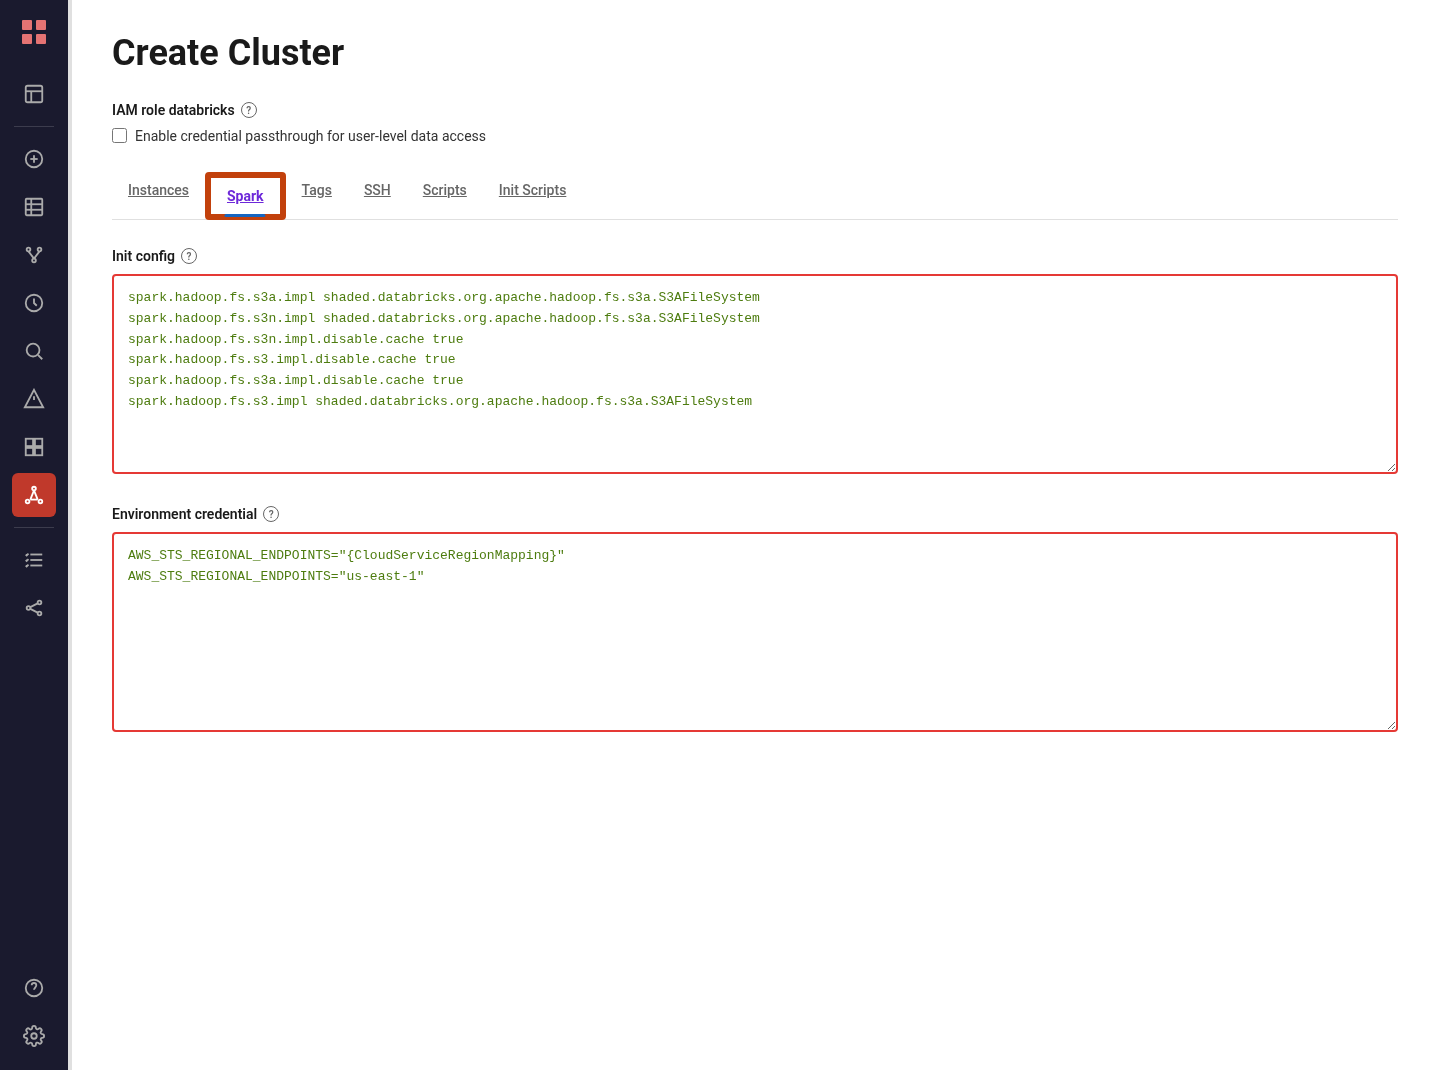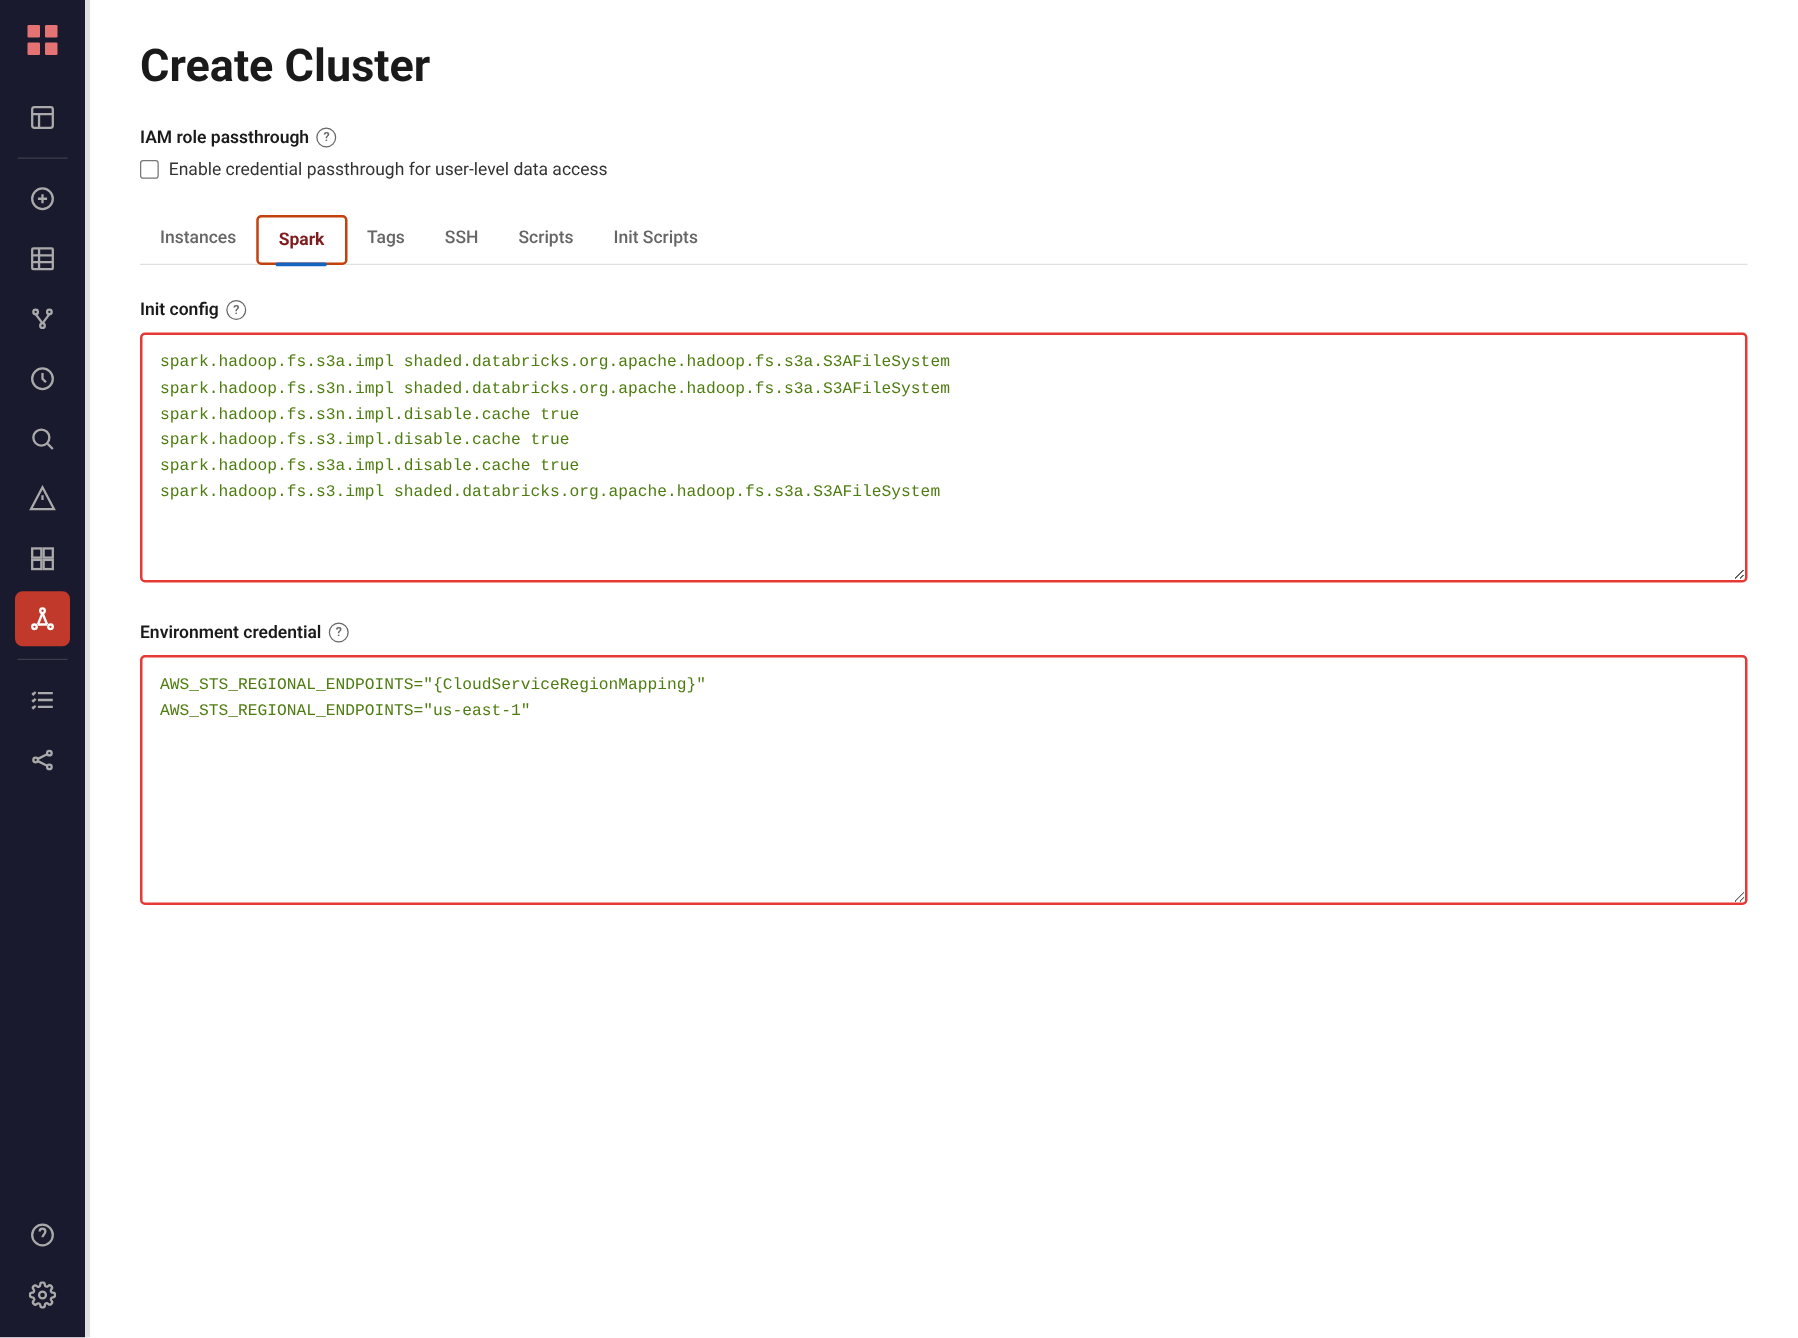--- a/index.html
+++ b/index.html
@@ -118,25 +118,26 @@
       gap: 0;
     }
     .tab {
       padding: 10px 16px;
       font-size: 14px;
       font-weight: 500;
       color: #666;
       cursor: pointer;
       position: relative;
       white-space: nowrap;
+      text-decoration: underline;
     }
     .tab.active {
-      color: #7f1d1d;
+      color: #6d28d9;
       font-weight: 700;
-      border: 2px solid #c2410c;
+      border: 6px solid #c2410c;
       border-radius: 4px;
       margin-bottom: -1px;
     }
     .tab.active::after {
       content: '';
       position: absolute;
       bottom: -3px;
       left: 50%;
       transform: translateX(-50%);
       width: 60%;
@@ -303,21 +304,21 @@
 
 <div class="border-strip"></div>
 
 <div class="main">
   <div class="content">
 
     <h1 class="page-title">Create Cluster</h1>
 
     <div>
       <div class="section-label">
-        <span>IAM role passthrough</span>
+        <span>IAM role databricks</span>
         <span class="help-icon">?</span>
       </div>
       <div class="checkbox-row">
         <input type="checkbox" style="">
         <label>Enable credential passthrough for user-level data access</label>
       </div>
     </div>
 
     <div class="tabs">
       <div class="tab">

